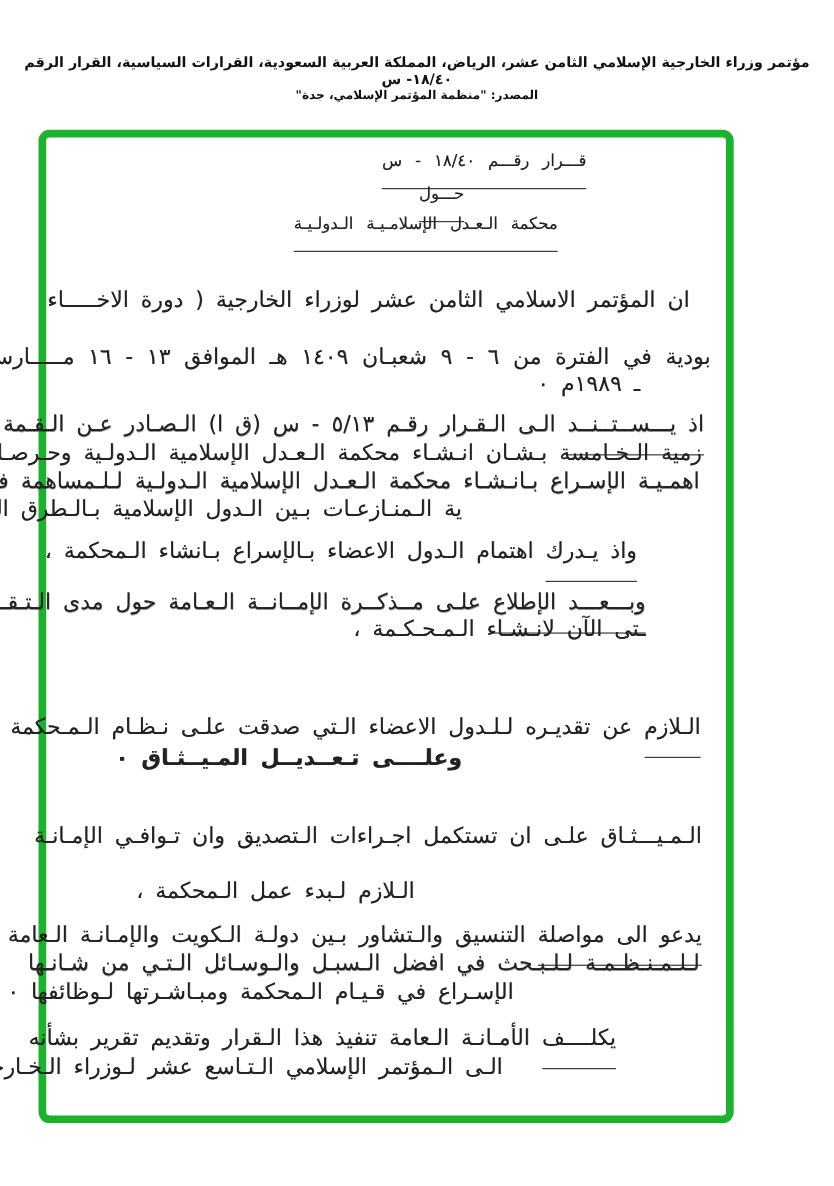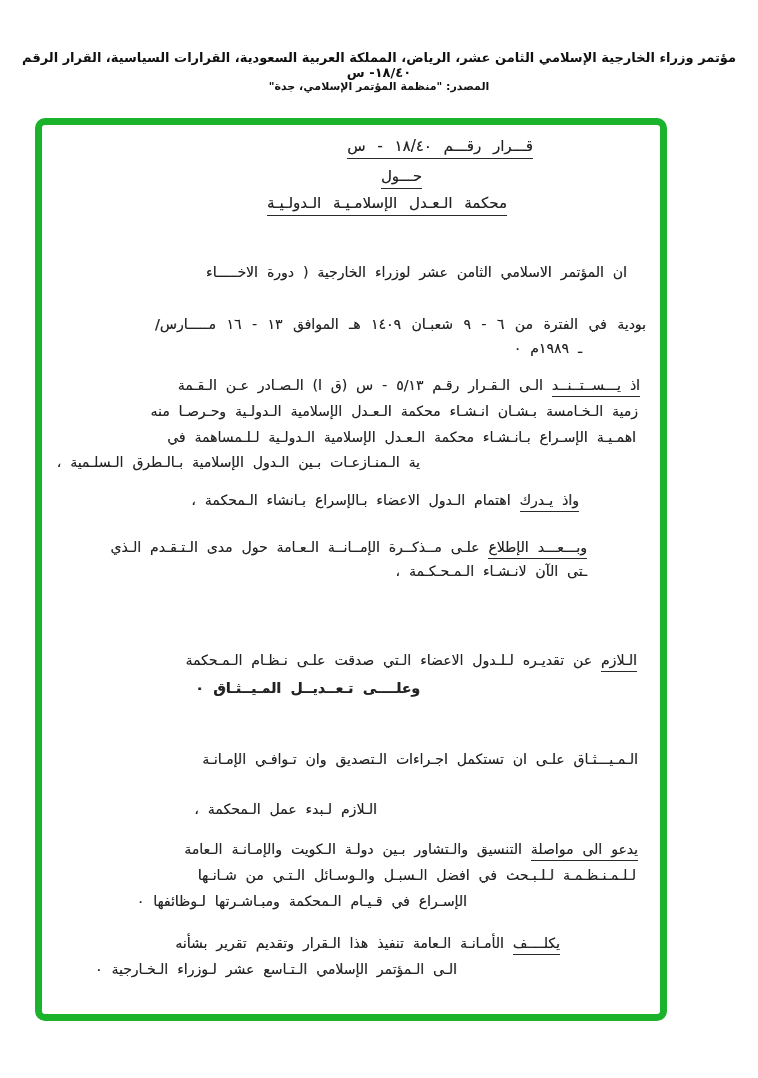--- a/index.html
+++ b/index.html
@@ -12,26 +12,26 @@
   .hdr1{top:50px;font-size:13px;letter-spacing:0px;}
   .hdr2{top:80px;font-size:11px;}
   
   .frame{
     position:absolute;left:35px;top:118px;width:632px;height:903px;
     border:7px solid #1cb32c;border-radius:10px;box-sizing:border-box;background:transparent;
   }
   
   .ln{
     position:absolute;direction:rtl;white-space:nowrap;height:20px;line-height:20px;
-    font-size:14px;color:#222;letter-spacing:.2px;word-spacing:4.5px;
+    font-size:20px;color:#222;letter-spacing:.2px;word-spacing:4.5px;
     text-shadow:.3px .3px 0 rgba(20,20,20,.45);
   }
   .wide{word-spacing:6px;}
   .title{font-size:15px;letter-spacing:1.5px;word-spacing:7px;}
-  .u{border-bottom:1.6px solid #2a2a2a;padding-bottom:3px;}
+  .u{border-bottom:1.6px solid #2a2a2a;padding-bottom:16px;}
   .dark{font-weight:bold;text-shadow:.4px .4px 0 rgba(10,10,10,.55);}
 </style>
 </head>
 <body>
 
 <div class="page">
 
   <div class="hdr hdr1">مؤتمر وزراء الخارجية الإسلامي الثامن عشر، الرياض، المملكة العربية السعودية، القرارات السياسية، القرار الرقم ١٨/٤٠- س</div>
   <div class="hdr hdr2">المصدر: "منظمة المؤتمر الإسلامي، جدة"</div>
 

